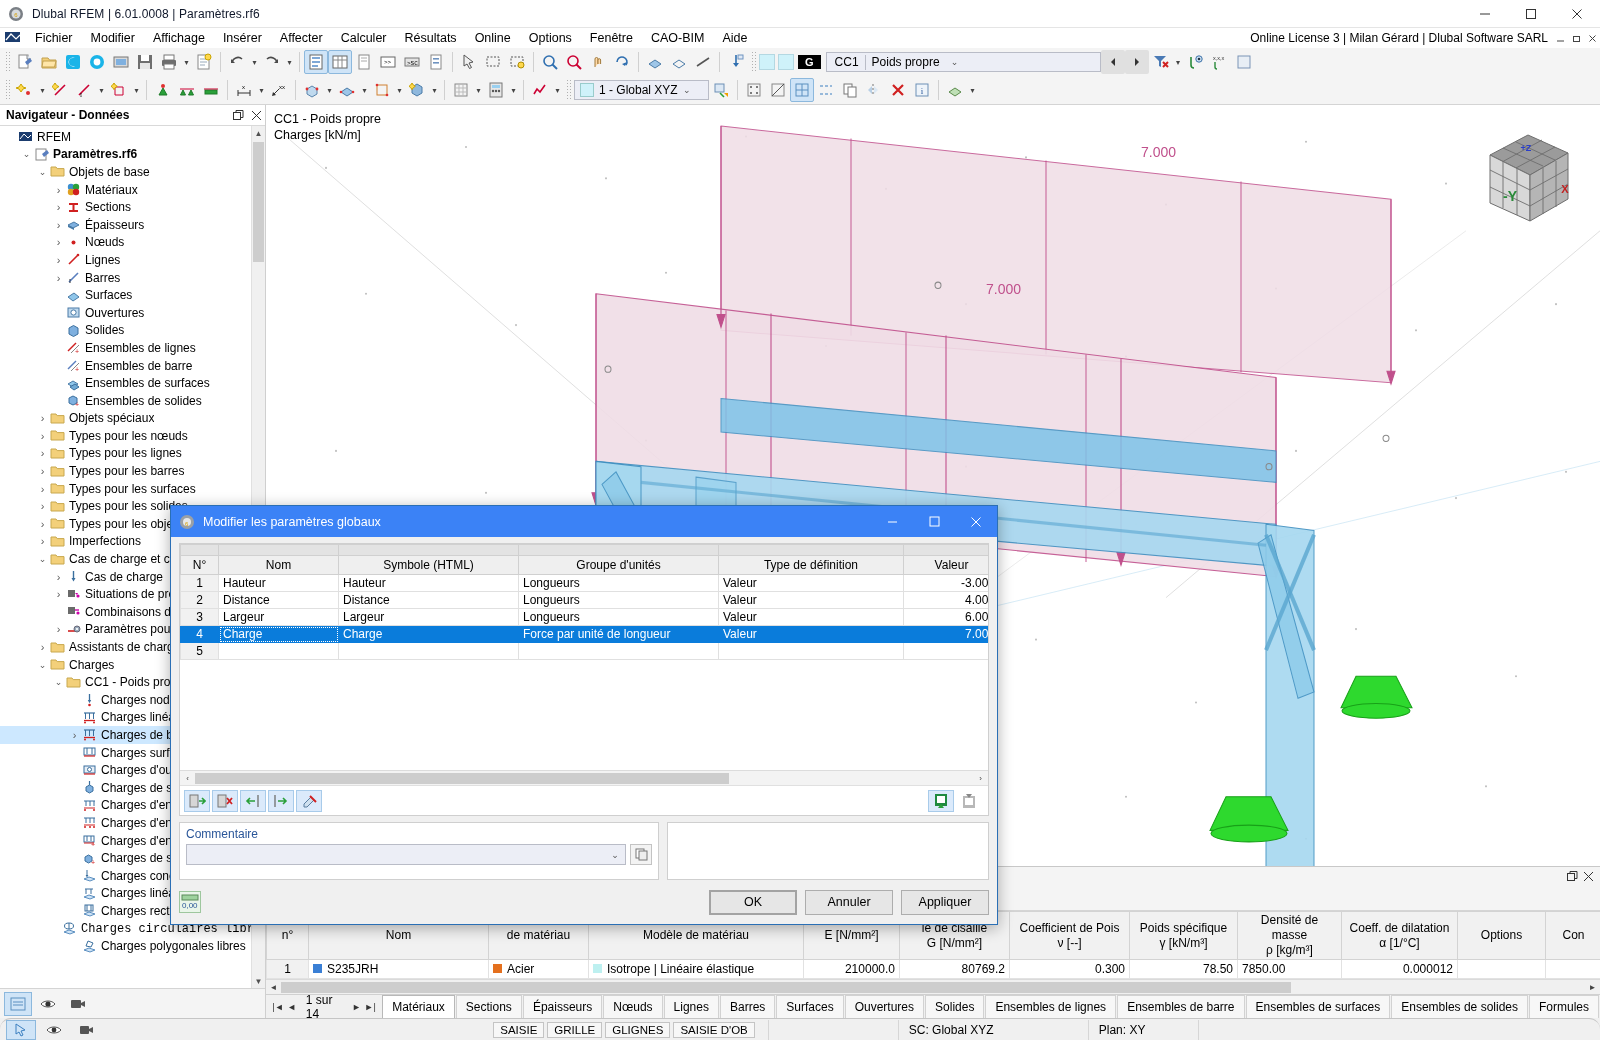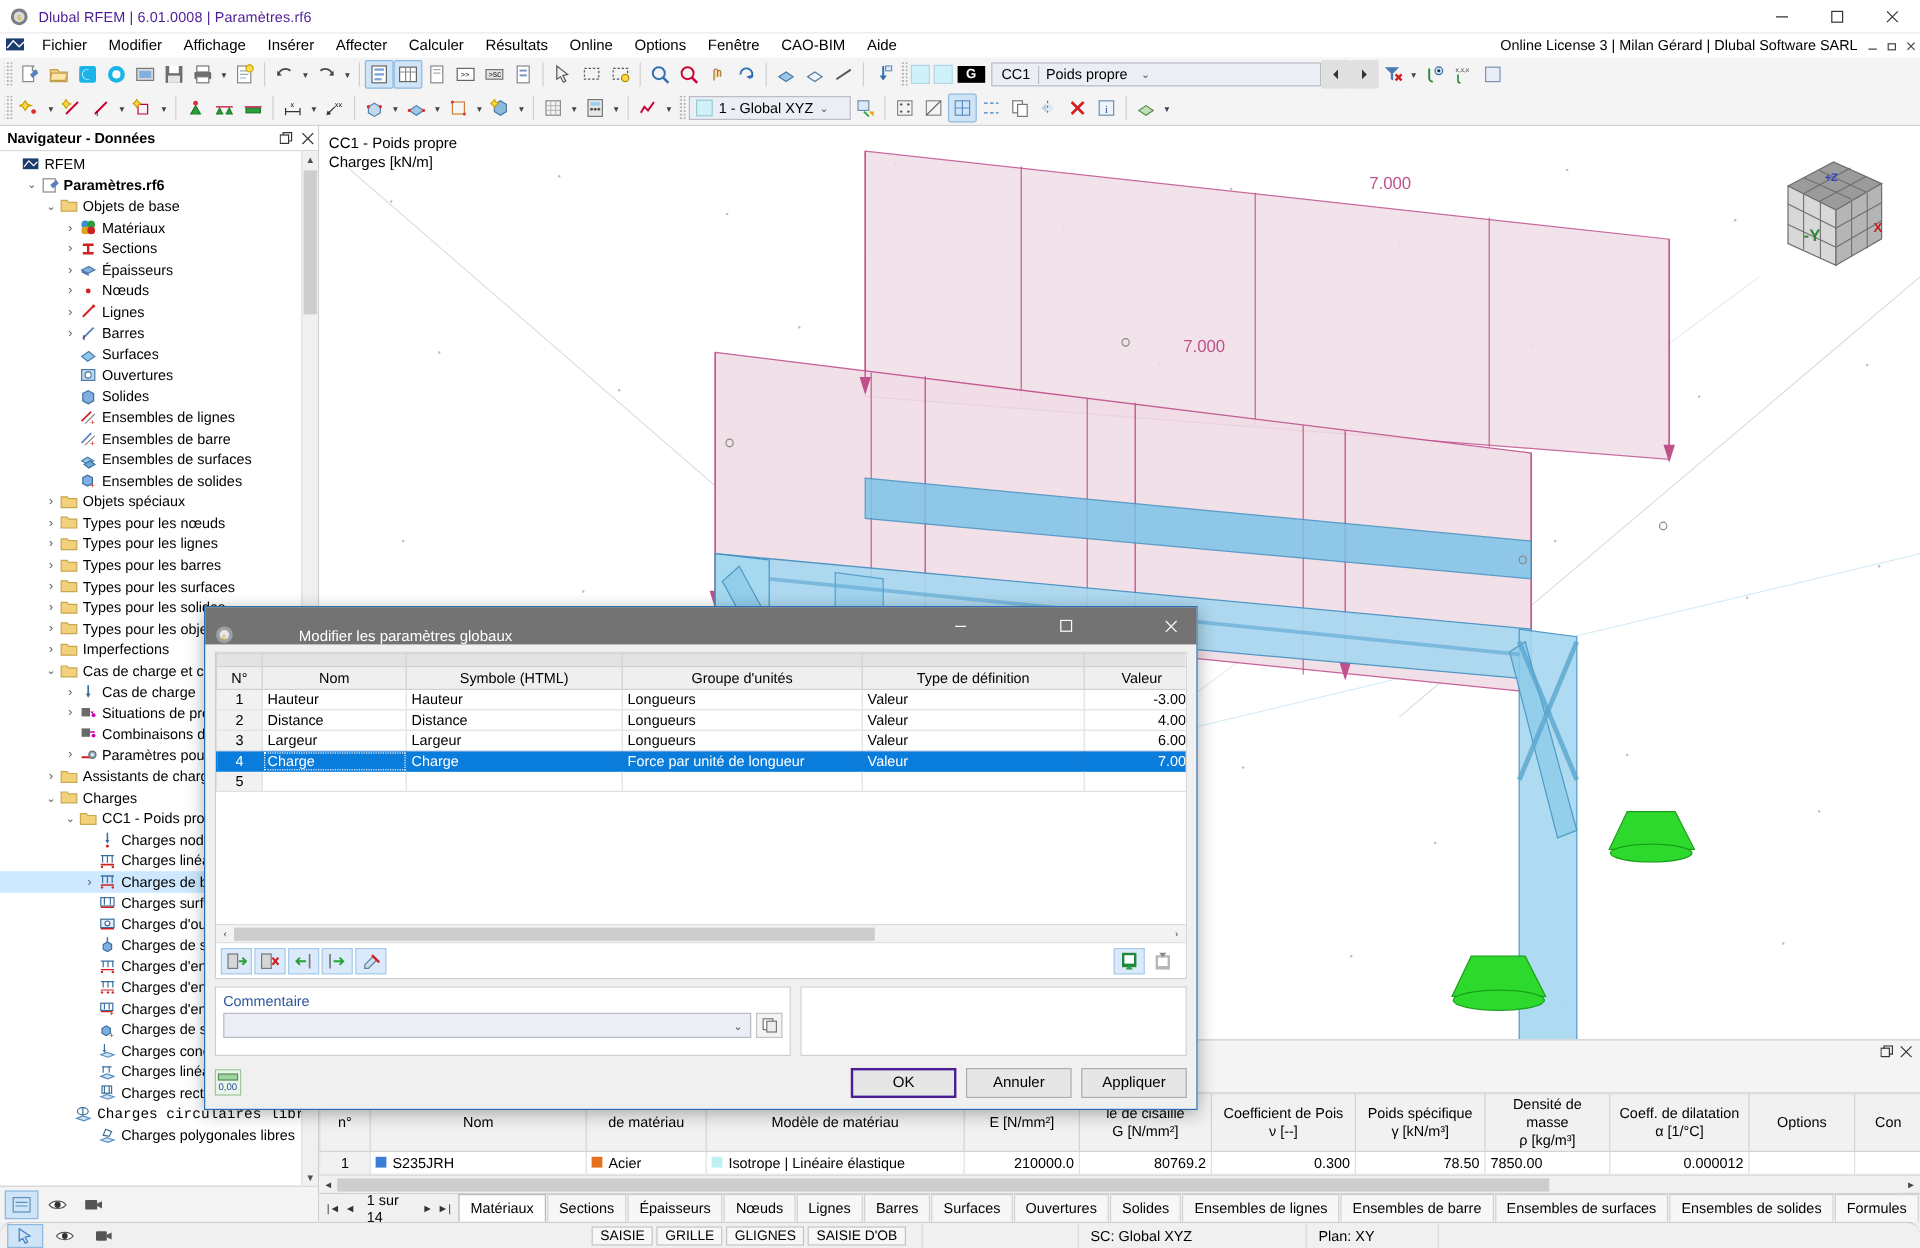--- a/index.html
+++ b/index.html
@@ -15,21 +15,21 @@
     -webkit-font-smoothing:antialiased;
   }
   .app { position:absolute; inset:0; display:flex; flex-direction:column; }
 
   
   .titlebar {
     height:28px; background:#ffffff; display:flex; align-items:center;
     border-bottom:1px solid #e5e5e5; flex:0 0 28px;
   }
   .titlebar .tb-icon { width:16px;height:16px;margin:0 8px 0 8px; flex:0 0 16px; }
-  .titlebar .tb-title { font-size:12px; color:#4c1d95; letter-spacing:.1px;}
+  .titlebar .tb-title { font-size:12px; color:#0f172a; letter-spacing:.1px;}
   .titlebar .tb-spacer { flex:1; }
   .wbtn { width:46px;height:28px;display:flex;align-items:center;justify-content:center;
           color:#333; font-size:13px; }
   .wbtn svg{ display:block; }
 
   
   .menubar {
     height:20px; background:#ffffff; display:flex; align-items:center;
     flex:0 0 20px; font-size:12.5px; position:relative;
   }
@@ -120,22 +120,22 @@
   .sb-btn{ width:30px;height:20px;display:flex;align-items:center;justify-content:center;
            border:1px solid transparent;}
   .sb-btn.sel{ background:#cfe4f7; border-color:#8cb8dd;}
   .sb-cell{ border-left:1px solid #d6d6d6; padding:0 10px; height:20px; display:flex; align-items:center;}
   .sb-mode{ border:1px solid #c4c4c4; background:#f7f7f7; padding:1px 6px; margin-right:3px; font-size:11.5px;}
 
   
   .dialog{ position:absolute; left:170px; top:505px; width:828px; height:420px;
            background:#f0f0f0; border:1px solid #2a6fb5; box-shadow:0 3px 14px rgba(0,0,0,.32);
            display:flex; flex-direction:column; z-index:50;}
-  .dlg-title{ height:31px; flex:0 0 31px; background:#737373; color:#fff; display:flex;
-              align-items:flex-end; font-size:12.5px;gap:46px;}
+  .dlg-title{ height:31px; flex:0 0 31px; background:#3b82f6; color:#fff; display:flex;
+              align-items:center; font-size:12.5px;}
   .dlg-title .di{ width:16px;height:16px;margin:0 8px;flex:0 0 16px;}
   .dlg-title .sp{ flex:1; }
   .dw{ width:42px;height:31px;display:flex;align-items:center;justify-content:center;color:#fff;font-size:12px;}
   .dlg-body{ flex:1; display:flex; flex-direction:column; padding:6px 8px 0 8px; min-height:0;}
   .grp{ border:1px solid #cfcfcf; background:#fff; display:flex; flex-direction:column; min-height:0; flex:1;}
   .grp-title{ font-size:12px; color:#2a5699; padding:3px 6px 2px 6px; background:#f0f0f0;}
   .gtable{ flex:1; overflow:hidden; position:relative; background:#fff;}
   table.pg{ border-collapse:collapse; width:100%; font-size:12px; table-layout:fixed;}
   table.pg th{ background:#efefef; border:1px solid #d0d0d0; font-weight:normal; padding:2px 4px;
                height:17px; }
@@ -157,21 +157,21 @@
   .cmt .right{ flex:1; border:1px solid #cfcfcf; background:#fff;}
   .cmt .lb{ font-size:12px; color:#2a5699; margin-bottom:3px;}
   .cinput{ height:21px; background:#eceef6; border:1px solid #b9bcc7; display:flex; align-items:center;}
   .cinput .chev{ margin-left:auto; width:20px; text-align:center; color:#555; font-size:9px;}
   .cbtn{ width:22px;height:21px;border:1px solid #c3c3c3;background:#f3f3f3;margin-left:4px;
          display:flex;align-items:center;justify-content:center;}
   .dlg-foot{ flex:0 0 44px; display:flex; align-items:center; padding:0 8px; gap:8px;}
   .dlg-foot .sp{ flex:1; }
   .dbtn{ width:88px;height:25px; background:#e6e6e6; border:1px solid #adadad; font-size:12.5px;
          display:flex; align-items:center; justify-content:center;}
-  .dbtn.primary{ border:2px solid #4c1d95; }
+  .dbtn.primary{ border:2px solid #a3a3a3; }
   .unitbtn{ width:22px;height:22px;border:1px solid #9ec79e; background:#e9f5e9;
             display:flex;flex-direction:column;align-items:center;justify-content:center;}
   svg{ display:block; }
 </style>
 </head>
 <body>
 
 <div class="app">
 
   <div class="titlebar">

